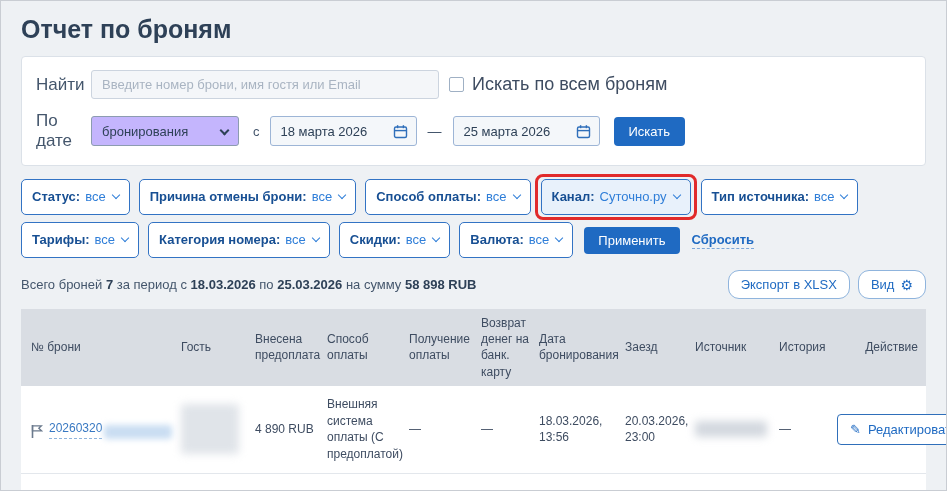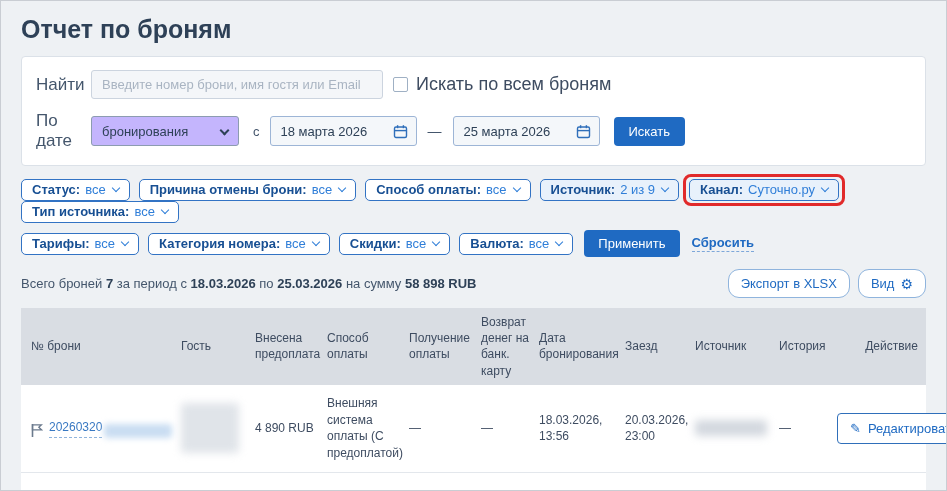--- a/index.html
+++ b/index.html
@@ -15,21 +15,21 @@
   }
   
   .search-panel {
     margin:0 20px; background:#fff; border:1px solid #dbe1e8; border-radius:4px;
     padding:13px 14px 14px 14px;
   }
   .sp-row { display:flex; align-items:center; margin-bottom:12px; }
   .sp-row:last-child { margin-bottom:0; }
   .sp-label { width:55px; flex:0 0 55px; font-size:17px; color:#44566c; }
   .search-input {
-    width:292px; height:29px; background:#f4f6f9; border:1px solid #ccd4df;
+    width:348px; height:29px; background:#f4f6f9; border:1px solid #ccd4df;
     border-radius:3px; padding:0 10px; font-size:13px; color:#44566c;
     font-family:"Liberation Sans", sans-serif;
   }
   .search-input::placeholder { color:#a9b4c2; }
   .checkbox {
     display:inline-block; width:15px; height:15px; background:#fff;
     border:1px solid #9fb0c4; border-radius:2px; margin:0 8px 0 10px; flex:0 0 15px;
   }
   .cb-label { font-size:18px; color:#3e4c61; }
   .select-box {
@@ -53,21 +53,21 @@
     background:#1f6ac2; color:#fff; border:none; border-radius:4px;
     font-size:13px; padding:7px 15px; cursor:pointer; margin-left:14px;
     font-family:"Liberation Sans", sans-serif;
   }
   
   .filters { margin:13px 20px 0 20px; }
   .f-row { display:flex; align-items:center; flex-wrap:wrap; margin-bottom:7px; }
   .fbtn {
     display:inline-flex; align-items:center; background:#fff;
     border:1px solid #3273c4; border-radius:5px; padding:4px 10px 5px 10px;
-    margin-right:9px; font-size:13px; cursor:pointer; white-space:nowrap; height:22px;
+    margin-right:9px; font-size:13px; cursor:pointer; white-space:nowrap; height:36px;
   }
   .fbtn b { color:#174f93; margin-right:5px; }
   .fbtn .fval { color:#2f7ed8; }
   .fbtn.active { background:#e8f1fb; }
   .chev {
     display:inline-block; width:6px; height:6px; margin-left:7px; margin-top:-3px;
     border-right:1.6px solid #2f7ed8; border-bottom:1.6px solid #2f7ed8;
     transform:rotate(45deg);
   }
   .red-ring {
@@ -183,25 +183,20 @@
         <i class="chev"></i>
       </div>
       <div class="fbtn">
         <b>Причина отмены брони:</b>
         <span class="fval">все</span>
         <i class="chev"></i>
       </div>
       <div class="fbtn">
         <b>Способ оплаты:</b>
         <span class="fval">все</span>
-        <i class="chev"></i>
-      </div>
-      <div class="fbtn active">
-        <b>Источник:</b>
-        <span class="fval">2 из 9</span>
         <i class="chev"></i>
       </div>
       <span class="red-ring">
         <div class="fbtn active">
           <b>Канал:</b>
           <span class="fval">Суточно.ру</span>
           <i class="chev"></i>
         </div>
       </span>
       <div class="fbtn">

